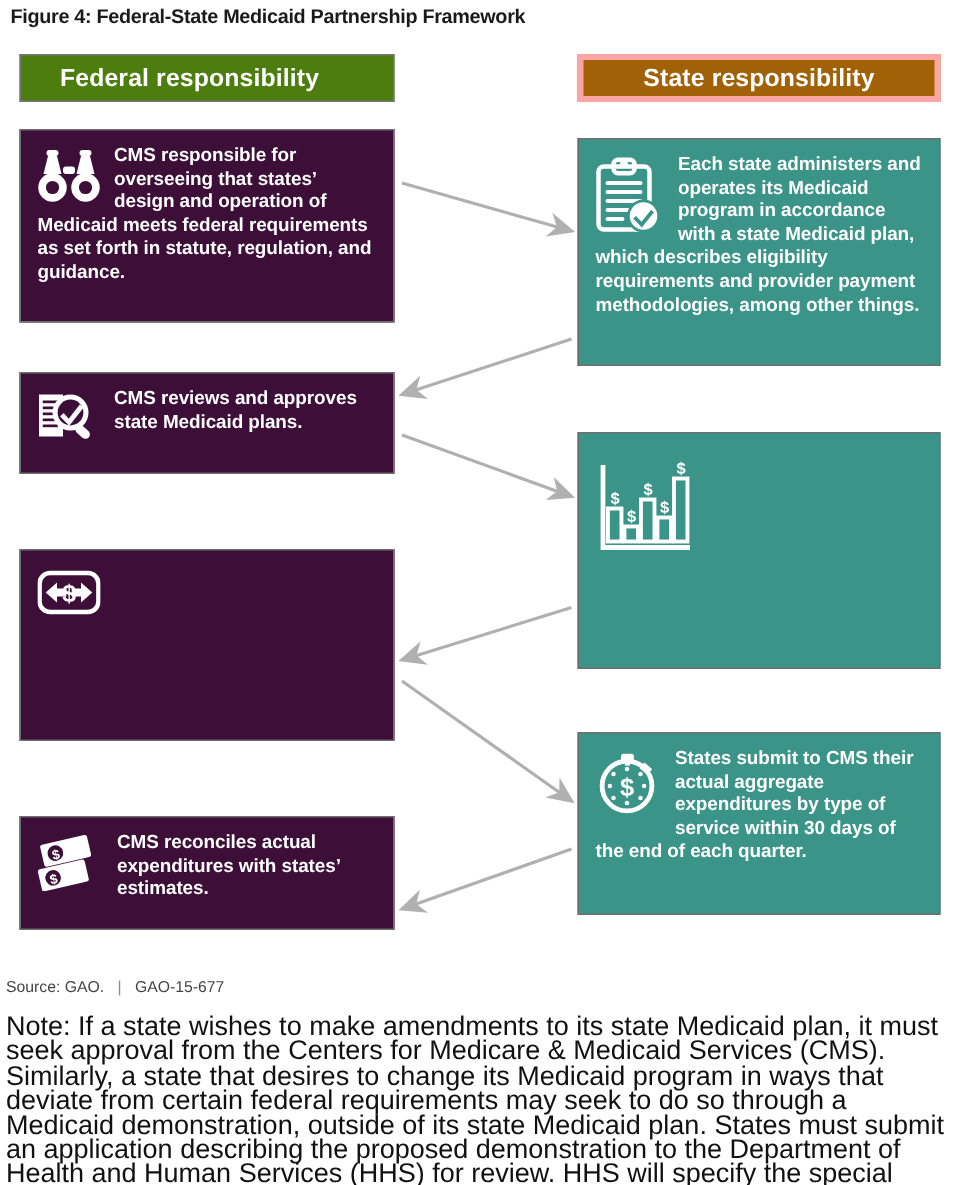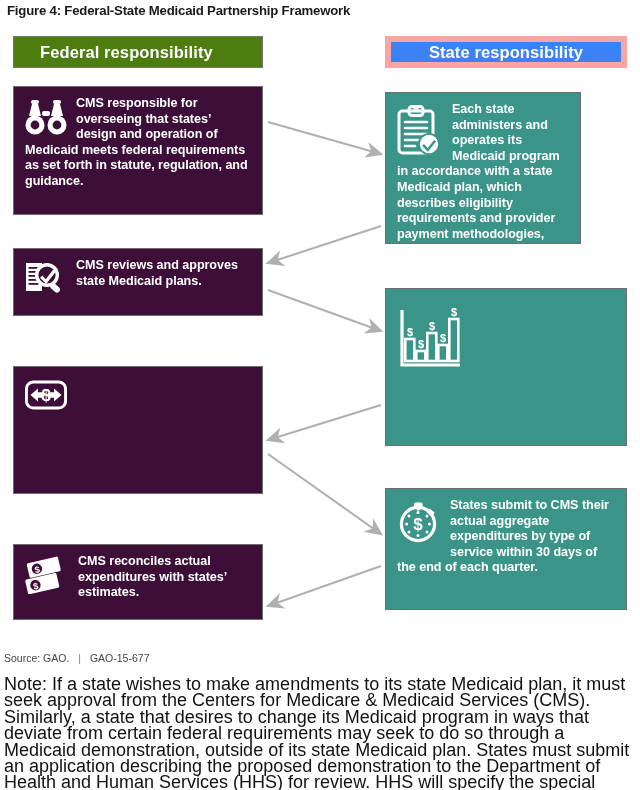--- a/index.html
+++ b/index.html
@@ -47,22 +47,22 @@
   #header-federal {
     left:13px; top:10px;
     width:250px; height:32px;
     background:#4d7c0f;
     border:1px solid #777;
     padding-left:26px;
   }
   #header-state {
     left:385px; top:10px;
     width:242px; height:32px;
-    background:#3b82f6;
-    border:6px solid #fca5a5;
+    background:#a16207;
+    border:4px solid #fca5a5;
     justify-content:center;
   }
 
   
   .card {
     position:absolute;
     color:#ffffff;
     font-size:12.6px;
     font-weight:bold;
     line-height:15.6px;
@@ -79,21 +79,21 @@
   }
   .card .body { display:block; }
 
   
   #card-f1 { left:13px;  top:60px;  width:250px; height:129px; }
   #card-f2 { left:13px;  top:222px; width:250px; height:68px;  }
   #card-f3 { left:13px;  top:340px; width:250px; height:128px; }
   #card-f4 { left:13px;  top:518px; width:250px; height:76px;  }
 
   
-  #card-s1 { left:385px; top:66px;  width:196px; height:152px; }
+  #card-s1 { left:385px; top:66px;  width:242px; height:152px; }
   #card-s2 { left:385px; top:262px; width:242px; height:158px; }
   #card-s3 { left:385px; top:462px; width:242px; height:122px; }
 
   
   #source-line {
     position:absolute;
     left:4px; top:652px;
     font-size:10.5px;
     color:#444;
   }

